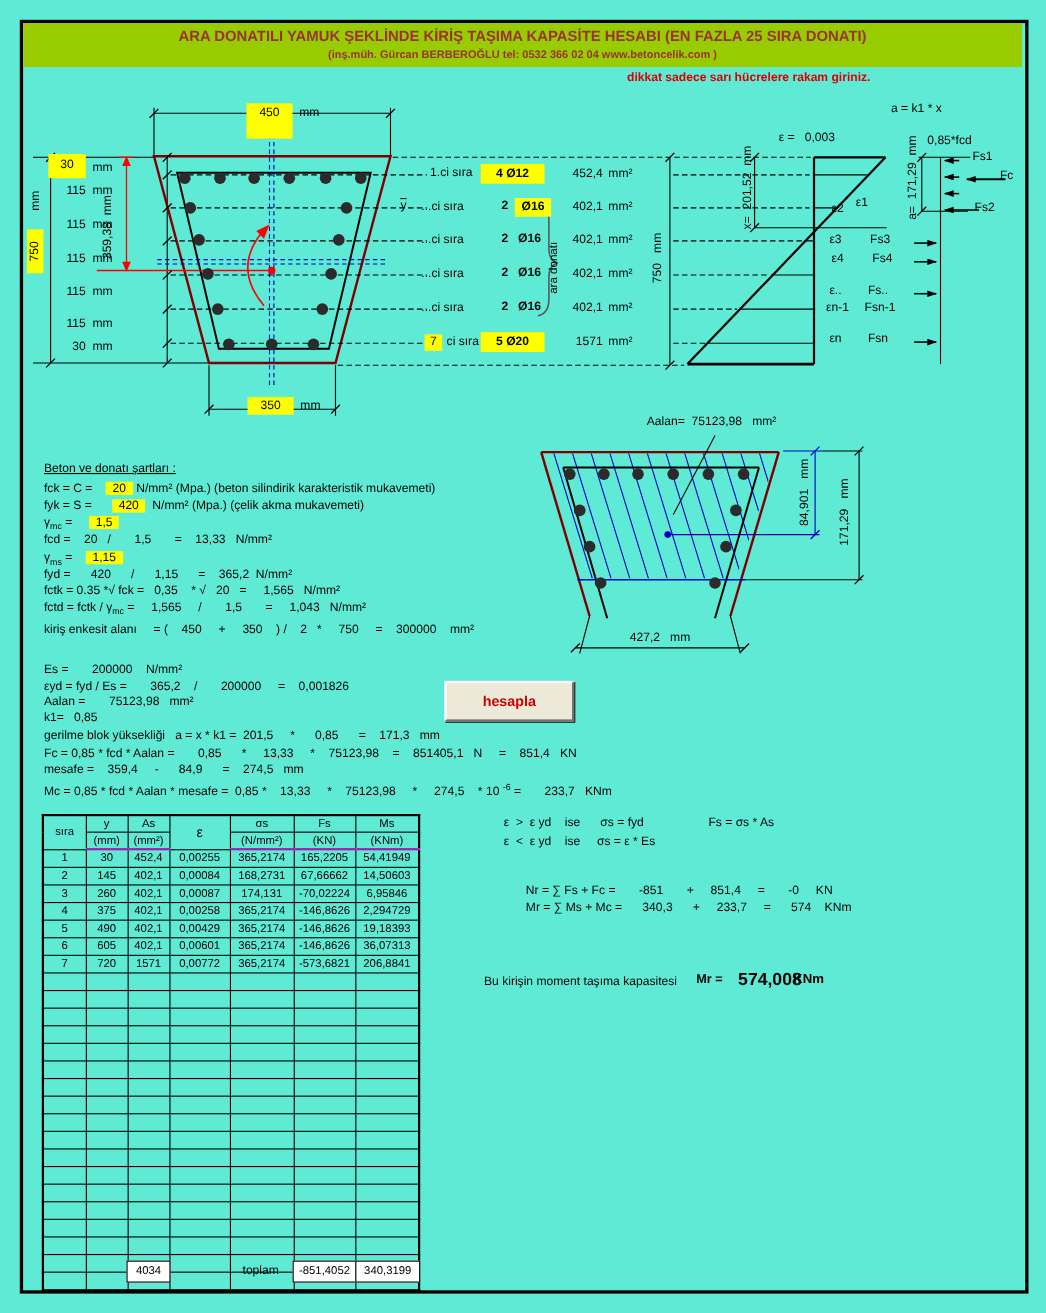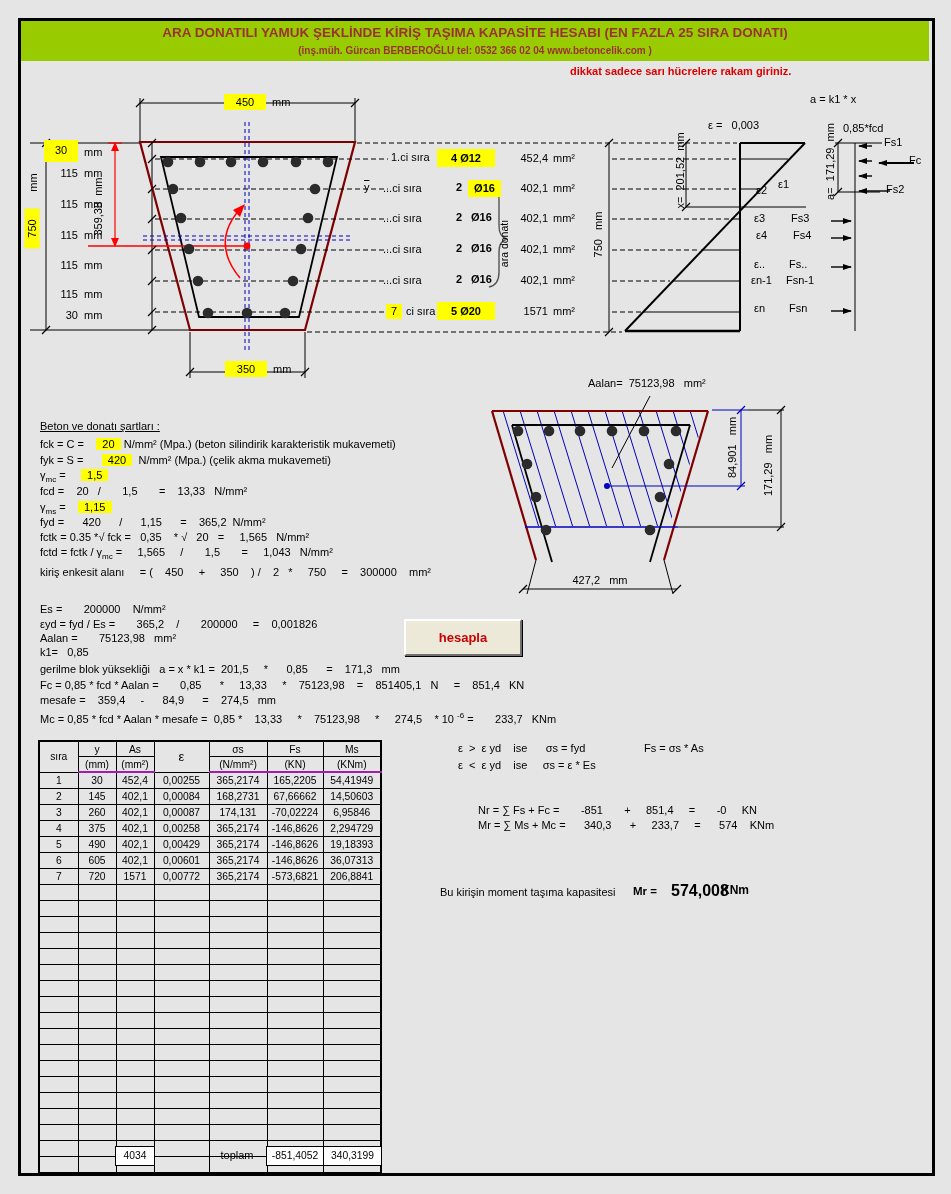--- a/index.html
+++ b/index.html
@@ -1,16 +1,16 @@
 <!DOCTYPE html>
 <html><head>
 <meta charset="utf-8">
 <style>
   html,body{margin:0;padding:0;background:#fff;}
-  .stage{position:relative;width:951px;height:1194px;background:#e5e5e5;overflow:hidden;
+  .stage{position:relative;width:951px;height:1194px;background:#5eead4;overflow:hidden;
          font-family:"Liberation Sans",sans-serif;color:#000;}
   .frame{position:absolute;left:18px;top:18px;width:911px;height:1152px;border:3px solid #000;}
   .band{position:absolute;left:21px;top:21px;width:908px;height:40px;background:#99cc00;}
   .t{position:absolute;font-size:11px;white-space:pre;line-height:13px;}
   .b{font-weight:bold;}
   .yl{background:#ffff00;}
   .ctr{text-align:center;}
   .rt{text-align:right;}
   .rot{transform:rotate(-90deg);transform-origin:50% 50%;text-align:center;}
   .title{position:absolute;left:21px;top:25px;width:908px;text-align:center;
@@ -171,21 +171,21 @@
              M136,107 L144,99 M351,107 L359,99
              M186,376 L194,368 M301,376 L309,368
              M605,147 L613,139 M605,336 L613,328
              M682,147 L690,139 M682,211 L690,203
              M834,147 L842,139 M834,196 L842,188
              M777,414 L785,406 M777,531 L785,523
              M519,593 L527,585 M673,593 L681,585" stroke="#000" stroke-width="1.2" fill="none"></path>
     <path d="M737,414 L745,406 M737,490 L745,482" stroke="#0000bb" stroke-width="1.2" fill="none"></path>
   </svg>
 
-  <div class="t yl ctr" style="left:224px;top:94px;width:42px;height:16px;line-height:16px;">450</div>
+  <div class="t yl ctr" style="left:224px;top:94px;width:42px;height:32px;line-height:16px;">450</div>
   <div class="t" style="left:272px;top:96px;">mm</div>
   <div class="t yl ctr" style="left:225px;top:361px;width:42px;height:16px;line-height:16px;">350</div>
   <div class="t" style="left:273px;top:363px;">mm</div>
 
   <div class="t rot" style="left:20px;top:176px;width:26px;">mm</div>
   <div class="t rot yl" style="left:12px;top:221px;width:40px;height:15px;line-height:15px;">750</div>
   <div class="t rot" style="left:55px;top:200px;width:86px;">359,38  mm</div>
 
   <div class="t yl ctr" style="left:44px;top:140px;width:34px;height:22px;line-height:20px;">30</div>
   <div class="t" style="left:84px;top:146px;">mm</div>

